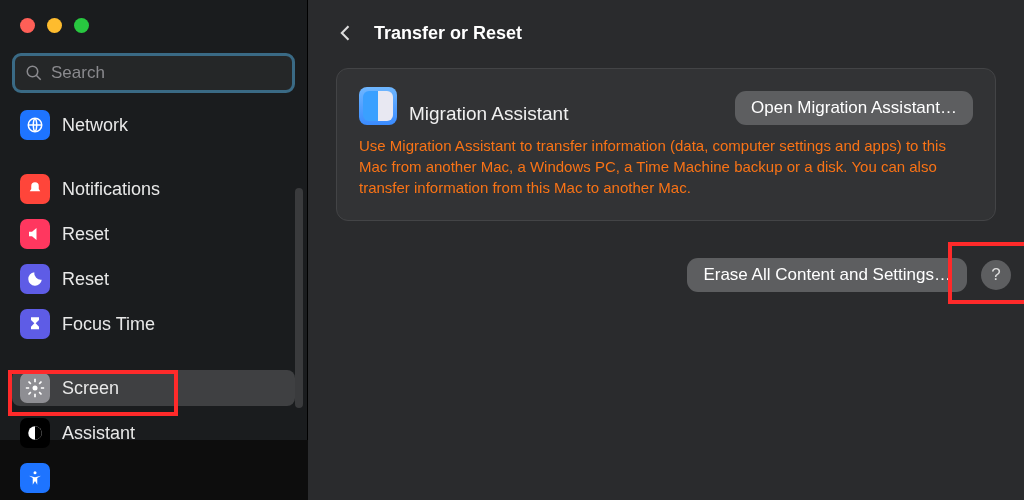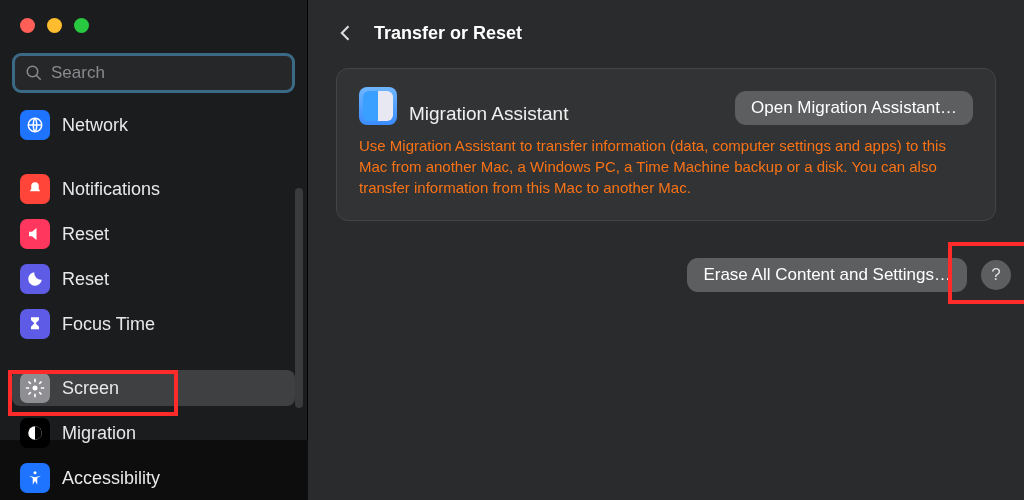--- a/index.html
+++ b/index.html
@@ -198,31 +198,30 @@
       <span>Screen</span>
     </div>
 
     <div class="side-item">
       <span class="icon-box" style="background:#000">
         <svg width="18" height="18" viewBox="0 0 24 24">
             <circle cx="12" cy="12" r="9" fill="#fff"></circle>
             <path d="M12 3a9 9 0 0 1 0 18z" fill="#000"></path>
           </svg>
       </span>
-      <span>Migration</span>
+      <span>Assistant</span>
     </div>
 
     <div class="side-item">
       <span class="icon-box" style="background:#1e74ff">
         <svg width="18" height="18" viewBox="0 0 24 24" fill="#fff">
             <circle cx="12" cy="5" r="2"></circle>
             <path d="M4 9l8 2 8-2-5 3v9l-3-5-3 5v-9z"></path>
           </svg>
       </span>
-      <span>Accessibility</span>
     </div>
 
   </div>
 
   <div class="scroll-track"></div>
   <div class="hl hl-general"></div>
 </div>
 
 <div class="main">
   <div class="main-header">

